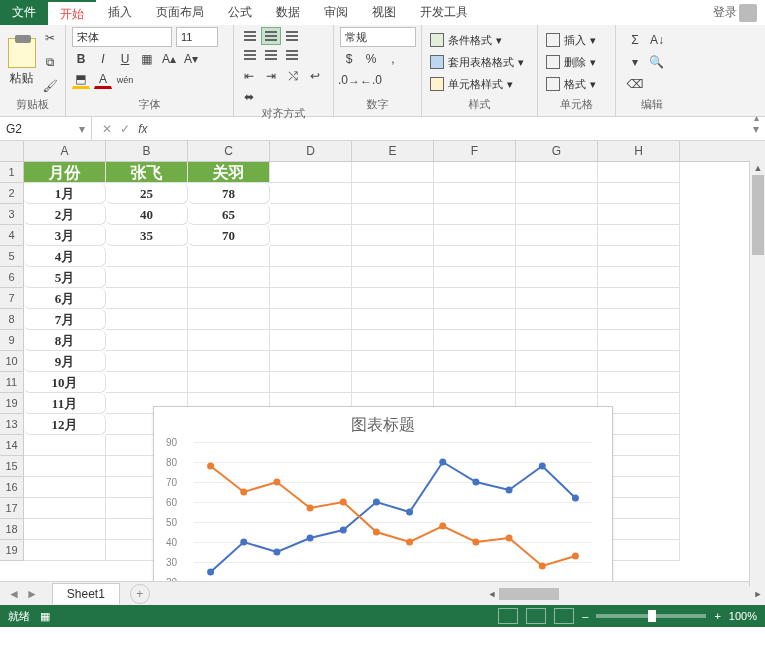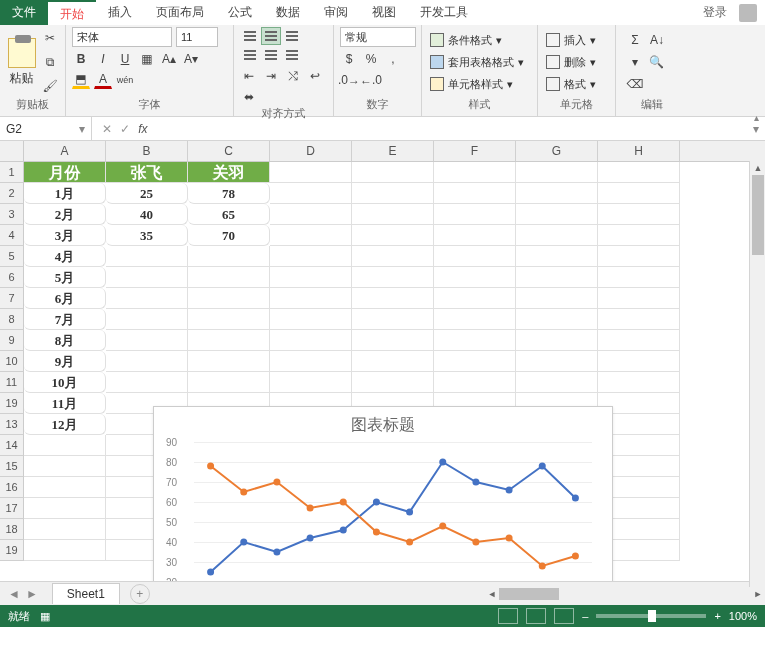--- a/index.html
+++ b/index.html
@@ -3,21 +3,21 @@
 <meta charset="utf-8">
 <style>
 * { margin:0; padding:0; box-sizing:border-box; font-family:"Microsoft YaHei",SimSun,sans-serif; }
 body { width:765px; height:649px; background:#fff; font-size:12px; color:#333; overflow:hidden; position:relative; }
 .titlebar { height:25px; background:#fff; display:flex; align-items:center; }
 .tabs { display:flex; height:25px; }
 .tab { padding:0 12px; line-height:25px; cursor:pointer; font-size:12px; }
 .tab.file { background:#217346; color:#fff; }
 .tab.active { background:#fff; color:#ef4444; border-top:2px solid #217346; }
 .tab.reg { color:#444; }
-.titlebar-right { margin-left:auto; display:flex; padding-right:8px; color:#666; gap:12px; }
+.titlebar-right { margin-left:auto; display:flex; padding-right:8px; color:#666; gap:2px; }
 .user-icon { width:18px; height:18px; background:#bbb; border-radius:2px; display:inline-block; }
 .ribbon { height:92px; background:#f3f3f3; border-bottom:1px solid #d4d4d4; display:flex; }
 .group { border-right:1px solid #d4d4d4; padding:2px 6px; display:flex; flex-direction:column; justify-content:space-between; }
 .group-body { flex:1; display:flex; gap:4px; }
 .group-label { text-align:center; font-size:11px; color:#666; padding-bottom:2px; }
 .big-btn { display:flex; flex-direction:column; align-items:center; justify-content:center; width:40px; gap:2px; }
 .paste-icon { width:28px; height:30px; background:#fffad1; border:1px solid #d4b050; position:relative; }
 .paste-icon::before { content:""; position:absolute; top:-4px; left:6px; width:16px; height:8px; background:#8b8b8b; border-radius:2px; }
 .stack { display:flex; flex-direction:column; justify-content:space-around; gap:2px; }
 .ctrl { width:100px; height:20px; border:1px solid #c0c0c0; background:#fff; display:flex; align-items:center; padding:0 4px; font-size:11px; }

